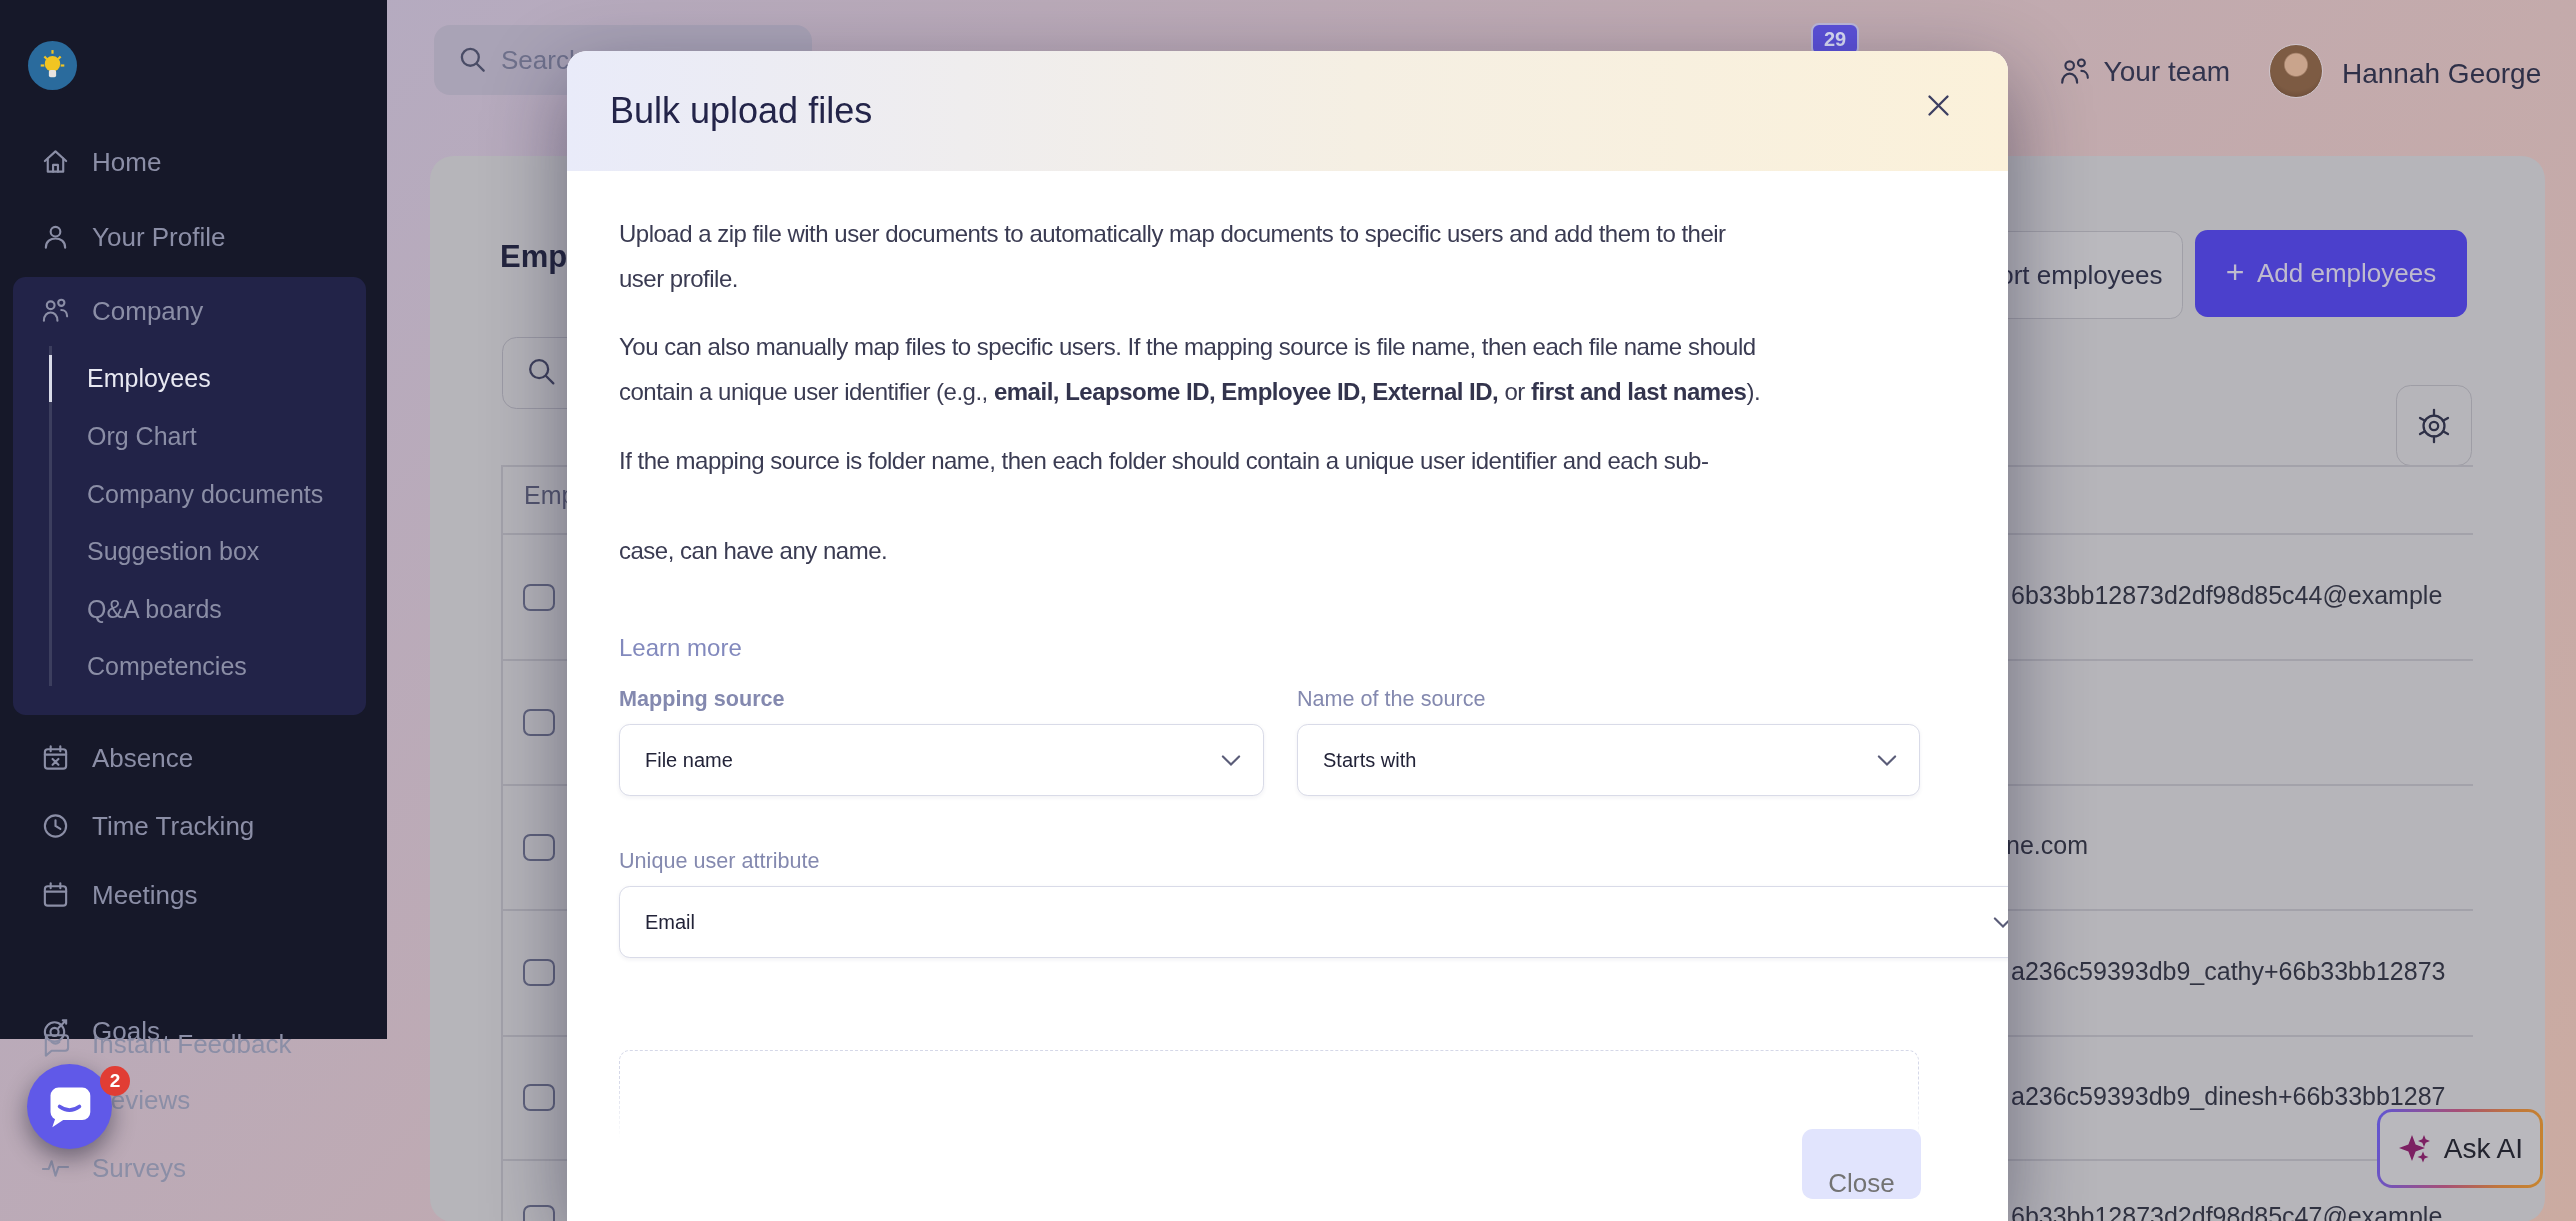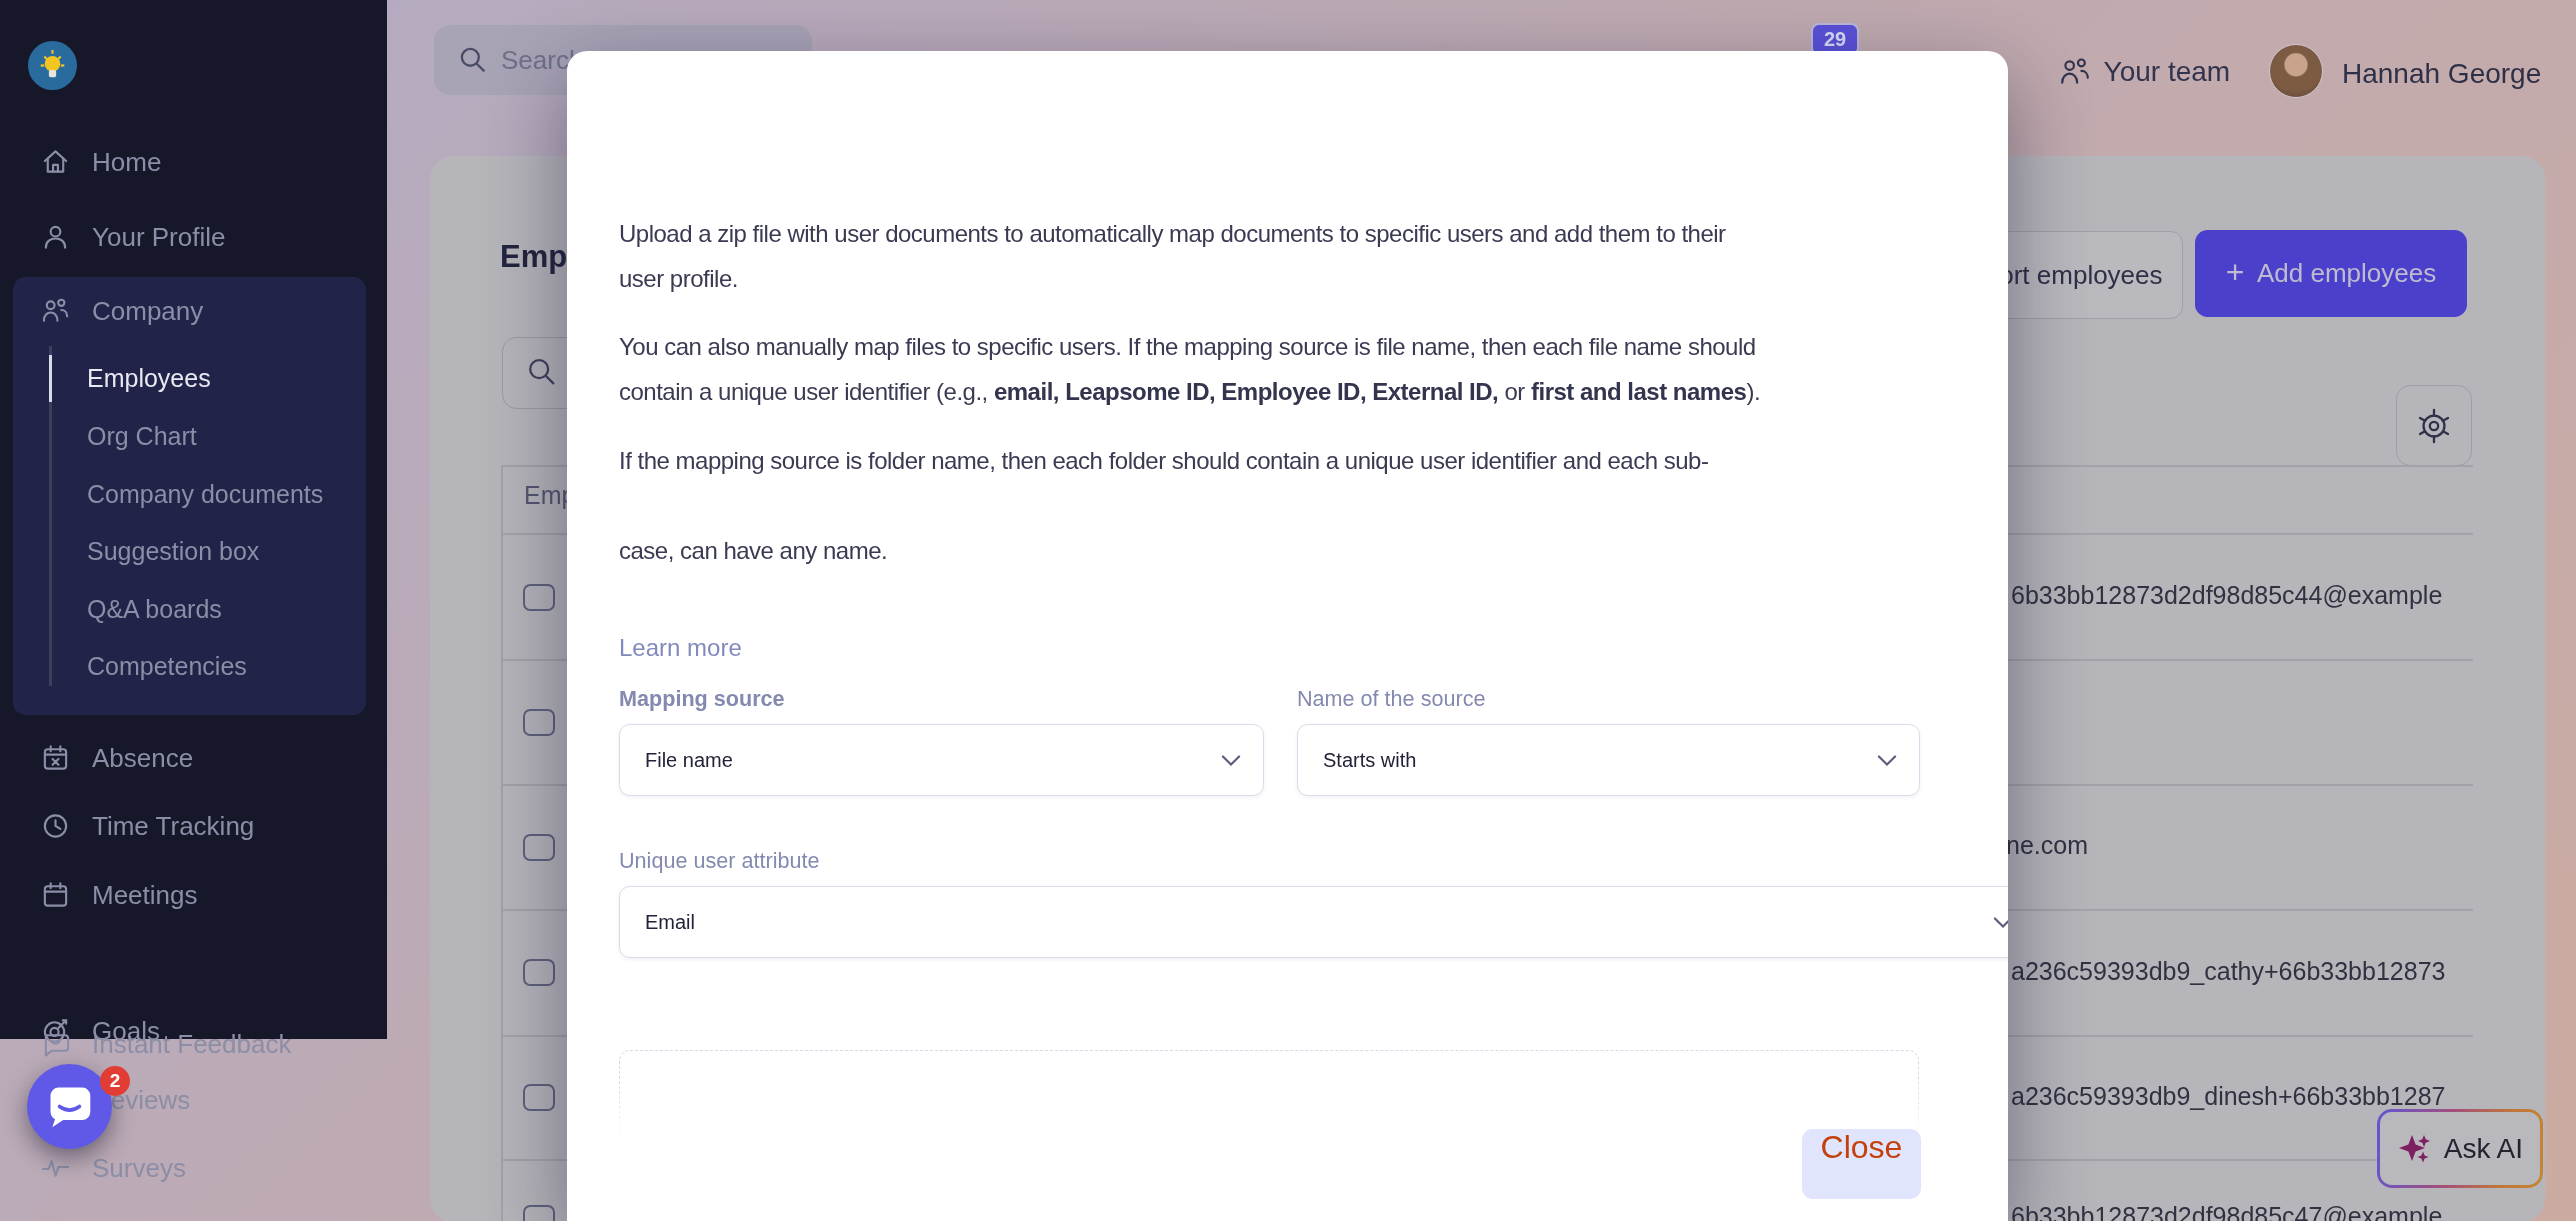--- a/index.html
+++ b/index.html
@@ -71,21 +71,21 @@
   #learn-more{position:absolute;left:52px;top:583px;font-size:24px;color:#8289bd;white-space:nowrap;cursor:pointer;}
   .fld-label{position:absolute;font-size:21.6px;color:#8489af;white-space:nowrap;}
   .dd{position:absolute;height:72px;border:1.8px solid #d9dbe8;border-radius:10.8px;background:#fff;box-sizing:border-box;
       display:flex;align-items:center;box-shadow:0 1.8px 4.5px rgba(40,40,80,.06);}
   .dd .val{margin-left:25px;font-size:20px;color:#222338;white-space:nowrap;}
   .dd .chev{position:absolute;right:21.6px;top:50%;transform:translateY(-50%);}
   #dropzone{position:absolute;left:52px;top:999px;width:1300px;height:153px;border:1.8px dashed #d5d8e8;border-radius:10.8px;box-sizing:border-box;}
   #modal-footer{position:absolute;left:0;top:1028px;width:100%;height:142px;
      background:linear-gradient(180deg,rgba(255,255,255,0) 0%,#ffffff 42%);}
   #close-btn{position:absolute;left:1235px;top:1078px;width:119px;height:70px;border-radius:10.8px;background:#e1e4fd;
-     color:#c2410c;font-size:32px;font-weight:500;display:flex;align-items:flex-start;justify-content:center;cursor:pointer;}
+     color:#737373;font-size:26px;font-weight:500;display:flex;align-items:flex-end;justify-content:center;cursor:pointer;}
 
   svg{display:block;}
 </style>
 </head>
 <body>
 
 <div id="app">
 
   <div id="sidebar">
     <div class="abs" style="left:28px;top:41px;width:49px;height:49px;border-radius:50%;background:#2a6b9d;">
@@ -301,20 +301,29 @@
           <polygon fill="#7c2062" points="15,3 18.6,12.4 28,16 18.6,19.6 15,29 11.4,19.6 2,16 11.4,12.4"></polygon>
           <polygon fill="#7c2062" points="27,3 28.7,7.3 33,9 28.7,10.7 27,15 25.3,10.7 21,9 25.3,7.3"></polygon>
           <polygon fill="#7c2062" points="26,19.5 27.6,23.4 31.5,25 27.6,26.6 26,30.5 24.4,26.6 20.5,25 24.4,23.4"></polygon>
         </svg>
         <span>Ask AI</span>
       </div>
     </div>
   </div>
 
   <div id="modal">
+    <div id="modal-header">
+      <div id="modal-title">Bulk upload files</div>
+      <div id="modal-close">
+        <svg width="27" height="27" viewBox="0 0 30 30" stroke="#3c3e61" stroke-width="2.6" stroke-linecap="round">
+          <line x1="5" y1="5" x2="25" y2="25"></line>
+            <line x1="25" y1="5" x2="5" y2="25"></line>
+        </svg>
+      </div>
+    </div>
 
     <div class="mline" style="top:169px;">Upload a zip file with user documents to automatically map documents to specific users and add them to their</div>
     <div class="mline" style="top:214px;">user profile.</div>
 
     <div class="mline" style="top:282px;">You can also manually map files to specific users. If the mapping source is file name, then each file name should</div>
     <div class="mline" style="top:327px;"><span>contain a unique user identifier (e.g., </span><b>email, Leapsome ID, Employee ID, External ID,</b><span> or </span><b>first and last names</b><span>).</span></div>
 
     <div class="mline" style="top:396px;">If the mapping source is folder name, then each folder should contain a unique user identifier and each sub-</div>
     <div class="mline" style="top:486px;">case, can have any name.</div>
 

